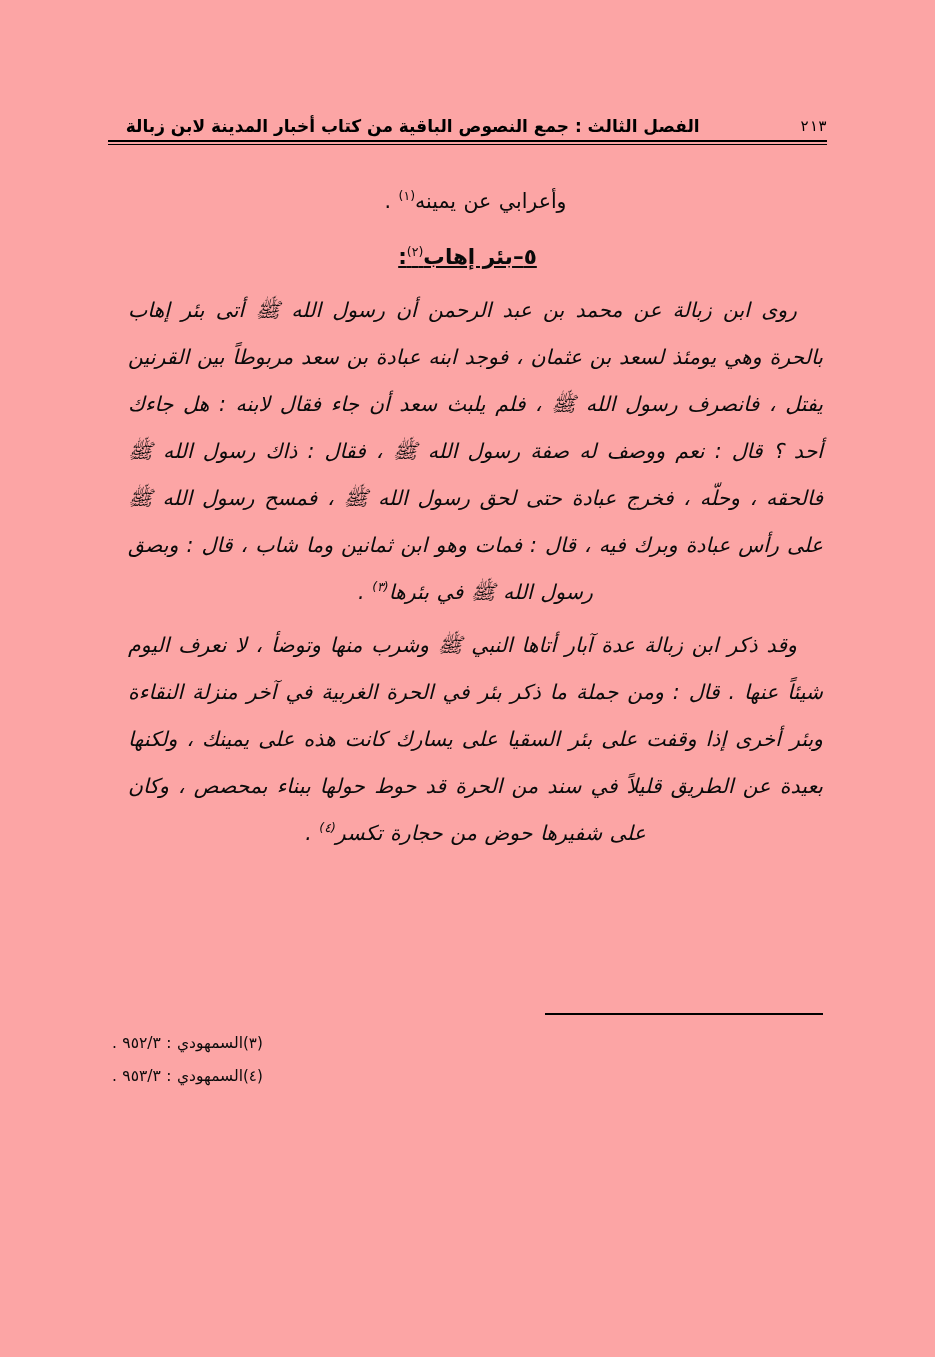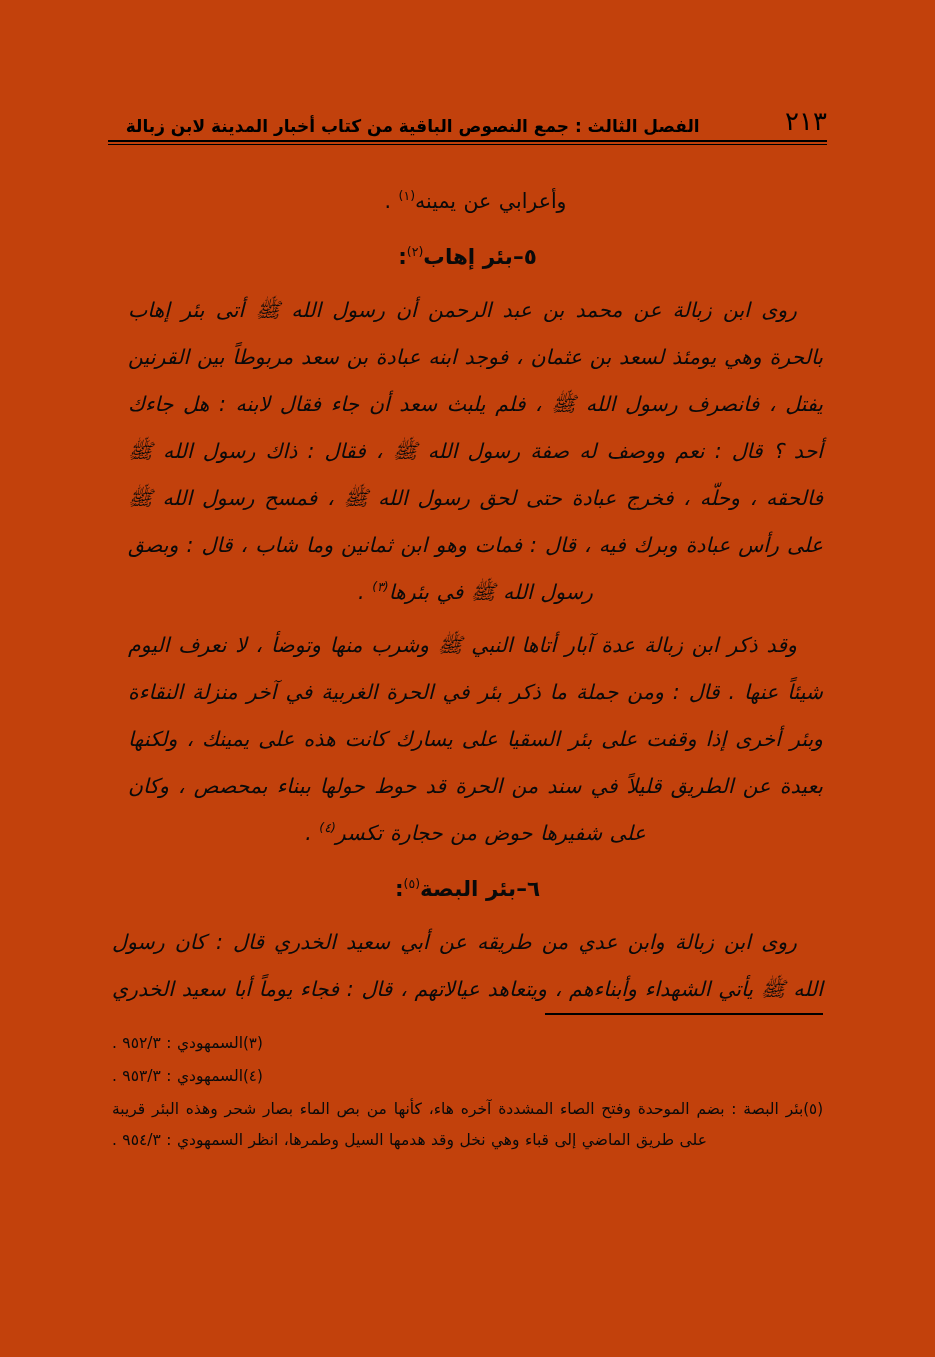--- a/index.html
+++ b/index.html
@@ -13,21 +13,21 @@
     height: 1357px;
     position: relative;
     overflow: hidden;
     font-family: "DejaVu Sans", "Liberation Sans", sans-serif;
     color: #0a0a0a;
   }
 
   .page {
     position: absolute;
     inset: 0;
-    background: #c2410c;
+    background: #fca5a5;
     padding: 0;
   }
 
   
   .running-header {
     position: absolute;
     top: 100px;
     right: 108px;
     left: 108px;
     height: 36px;
@@ -41,25 +41,26 @@
     font-size: 17.5px;
     font-weight: bold;
     letter-spacing: -0.3px;
     white-space: nowrap;
     line-height: 1.1;
     color: #000;
     transform: scaleX(0.97);
     transform-origin: right bottom;
   }
   .page-number {
-    font-size: 26px;
+    font-size: 15px;
     font-weight: normal;
     letter-spacing: 2px;
     color: #000;
     line-height: 1.1;
+    font-family: Liberation Mono, monospace;
   }
 
   
   .header-rule {
     position: absolute;
     top: 140px;
     right: 108px;
     left: 108px;
     height: 6px;
   }
@@ -105,20 +106,21 @@
   }
 
   .heading {
     font-size: 21.5px;
     font-weight: bold;
     text-align: right;
     text-align-last: center;
     margin: 10px 0 8px 0;
     line-height: 44px;
     direction: rtl;
+    text-decoration: underline;
   }
   .heading .hnum { letter-spacing: 1px; }
 
   sup.fn {
     font-size: 12.5px;
     vertical-align: super;
     line-height: 0;
     font-weight: normal;
   }
 
@@ -179,31 +181,24 @@
     </div>
 
     <div class="blk">
       <p class="para indent tail-center"><span>روى ابن زبالة عن محمد بن عبد الرحمن أن رسول الله ﷺ أتى بئر إهاب بالحرة وهي يومئذ لسعد بن عثمان ، فوجد ابنه عبادة بن سعد مربوطاً بين القرنين يفتل ، فانصرف رسول الله ﷺ ، فلم يلبث سعد أن جاء فقال لابنه : هل جاءك أحد ؟ قال : نعم ووصف له صفة رسول الله ﷺ ، فقال : ذاك رسول الله ﷺ فالحقه ، وحلّه ، فخرج عبادة حتى لحق رسول الله ﷺ ، فمسح رسول الله ﷺ على رأس عبادة وبرك فيه ، قال : فمات وهو ابن ثمانين وما شاب ، قال : وبصق رسول الله ﷺ في بئرها</span><sup class="fn">(٣)</sup><span> .</span></p>
     </div>
 
     <div class="blk">
       <p class="para indent tail-center"><span>وقد ذكر ابن زبالة عدة آبار أتاها النبي ﷺ وشرب منها وتوضأ ، لا نعرف اليوم شيئاً عنها . قال : ومن جملة ما ذكر بئر في الحرة الغربية في آخر منزلة النقاءة وبئر أخرى إذا وقفت على بئر السقيا على يسارك كانت هذه على يمينك ، ولكنها بعيدة عن الطريق قليلاً في سند من الحرة قد حوط حولها ببناء بمحصص ، وكان على شفيرها حوض من حجارة تكسر</span><sup class="fn">(٤)</sup><span> .</span></p>
     </div>
 
-    <div class="heading">
-      <span class="hnum">٦</span><span>–</span><span>بئر البصة</span><sup class="fn">(٥)</sup><span>:</span>
-    </div>
-
-    <div class="blk">
-      <p class="para indent">روى ابن زبالة وابن عدي من طريقه عن أبي سعيد الخدري قال : كان رسول الله ﷺ يأتي الشهداء وأبناءهم ، ويتعاهد عيالاتهم ، قال : فجاء يوماً أبا سعيد الخدري</p>
-    </div>
+
 
   </div>
 
   <div class="footnote-rule"></div>
 
   <div class="footnotes">
     <p class="fnote single"><span class="fn-marker">(٣)</span><span>السمهودي : ٩٥٢/٣ .</span></p>
     <p class="fnote single"><span class="fn-marker">(٤)</span><span>السمهودي : ٩٥٣/٣ .</span></p>
-    <p class="fnote"><span class="fn-marker">(٥)</span><span>بئر البصة : بضم الموحدة وفتح الصاء المشددة آخره هاء، كأنها من بص الماء بصار شحر وهذه البئر قريبة على طريق الماضي إلى قباء وهي نخل وقد هدمها السيل وطمرها، انظر السمهودي : ٩٥٤/٣ .</span></p>
   </div>
 
 </div>
 
 </body></html>

